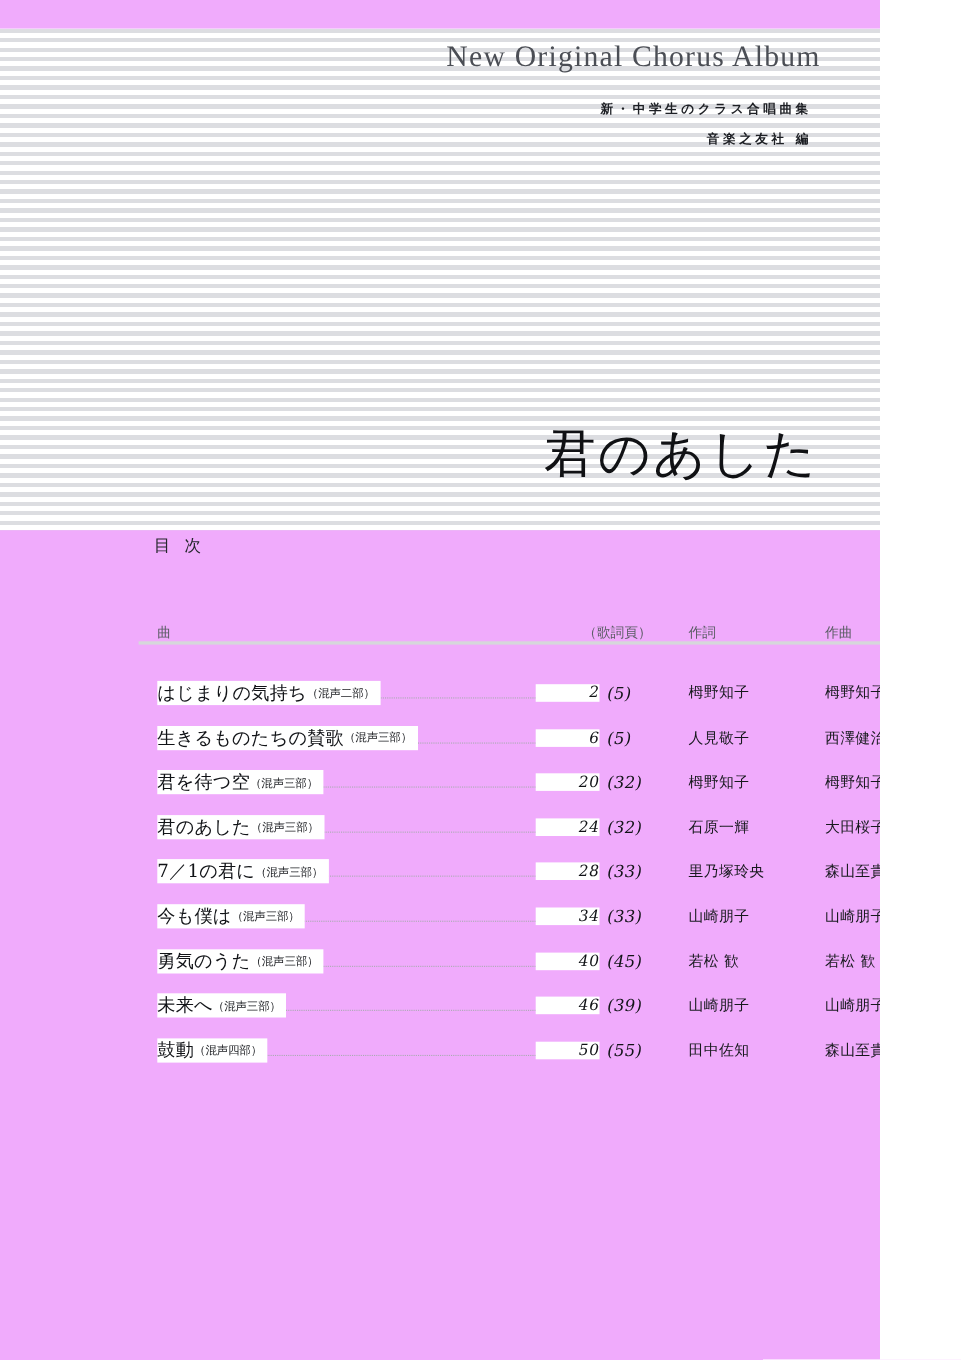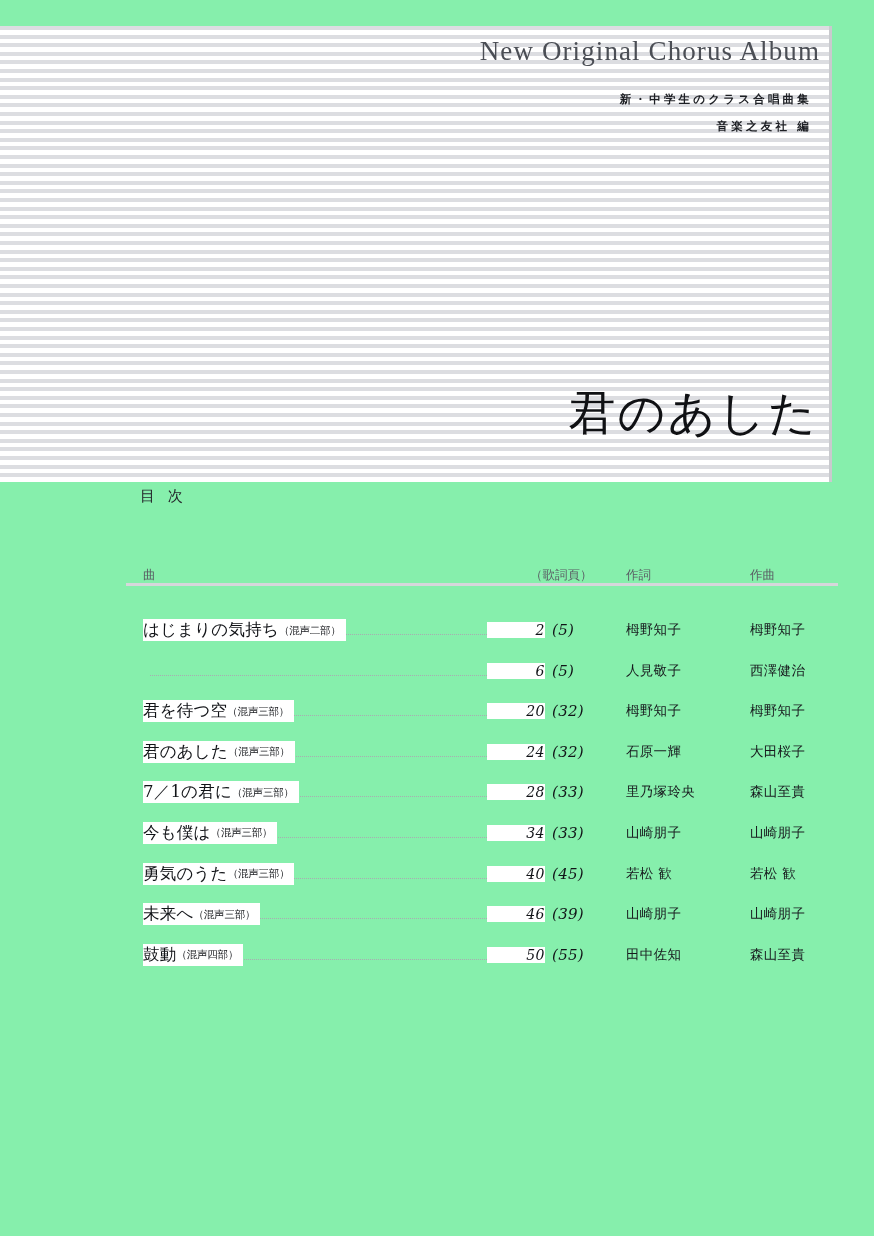--- a/index.html
+++ b/index.html
@@ -2,23 +2,23 @@
 <html><head>
 <meta charset="utf-8">
 <style>
   html, body {
     margin: 0;
     padding: 0;
     background: #ffffff;
   }
   .page {
     position: relative;
-    width: 874px;
+    width: 800px;
     height: 1236px;
-    background: #86efac;
+    background: #f0abfc;
     overflow: hidden;
     font-family: "Liberation Serif", "DejaVu Serif", serif;
   }
 
   
   .stripe-band {
     position: absolute;
     left: 0;
     top: 26px;
     width: 832px;
@@ -248,20 +248,21 @@
       <div class="toc-row">
         <div class="leader"></div>
         <div class="song-title"><span>はじまりの気持ち</span><span class="song-voicing">（混声二部）</span></div>
         <div class="page-num">2</div>
         <div class="lyric-page">(5)</div>
         <div class="lyricist">栂野知子</div>
         <div class="composer">栂野知子</div>
       </div>
       <div class="toc-row">
         <div class="leader"></div>
+        <div class="song-title"><span>生きるものたちの賛歌</span><span class="song-voicing">（混声三部）</span></div>
         <div class="page-num">6</div>
         <div class="lyric-page">(5)</div>
         <div class="lyricist">人見敬子</div>
         <div class="composer">西澤健治</div>
       </div>
       <div class="toc-row">
         <div class="leader"></div>
         <div class="song-title"><span>君を待つ空</span><span class="song-voicing">（混声三部）</span></div>
         <div class="page-num">20</div>
         <div class="lyric-page">(32)</div>

